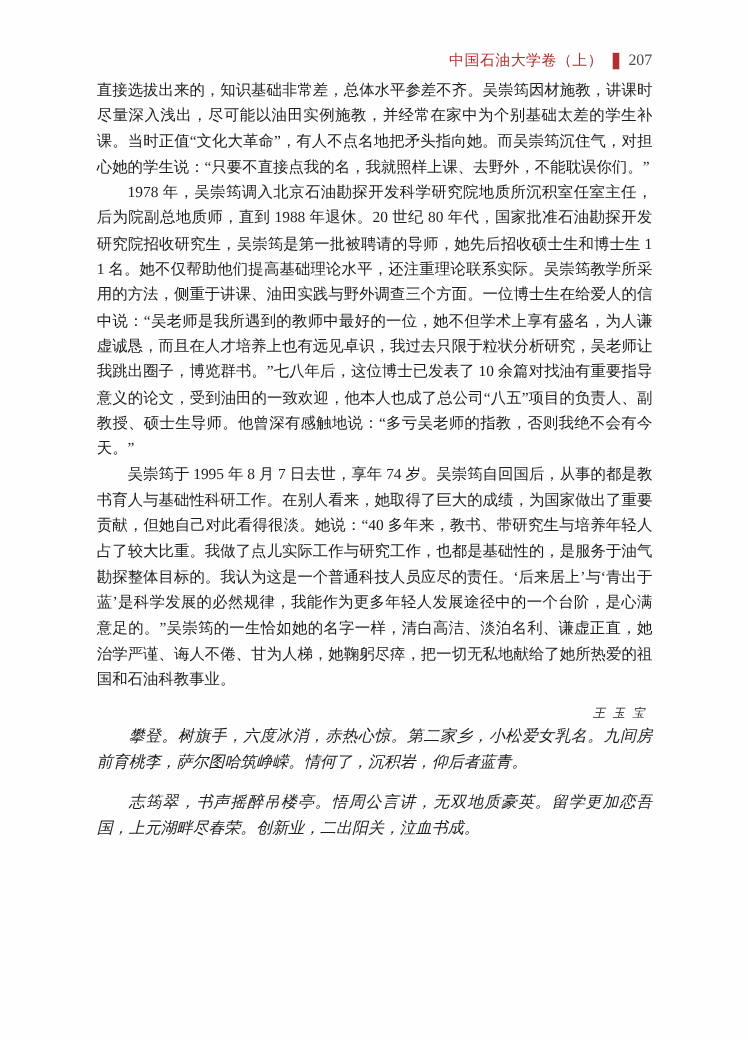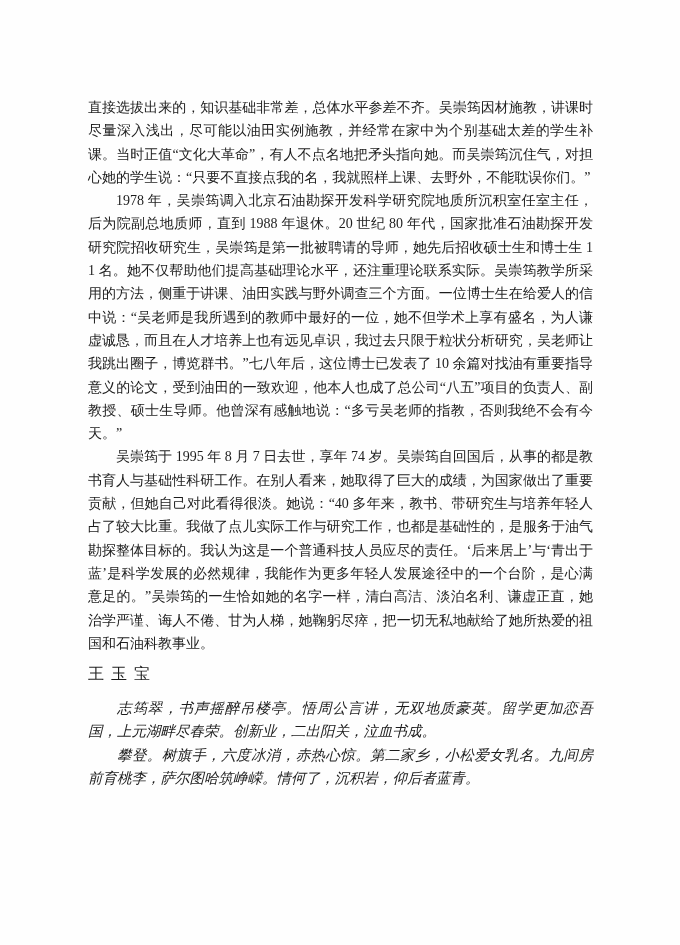--- a/index.html
+++ b/index.html
@@ -38,21 +38,21 @@
     margin: 0 8px 0 9px;
   }
   .running-head .head-page {
     color: #4a4a4a;
     font-size: 14.5px;
   }
   
   .content {
     position: absolute;
     left: 88px;
-    top: 96px;
+    top: 71px;
     width: 505px;
   }
   .para {
     margin: 0;
     font-size: 14px;
     line-height: 23.3px;
     text-align: justify;
     text-justify: inter-ideograph;
     word-break: break-all;
   }
@@ -65,22 +65,23 @@
   
   .poem-title {
     margin: 21px 0 0 0;
     text-align: center;
     font-size: 15.5px;
     font-weight: bold;
     line-height: 23px;
   }
   .poem-author {
     margin-top: 9px;
-    text-align: left;
-    font-size: 16px;
+    text-align: right;
+    font-style: italic;
+    font-size: 11px;
     letter-spacing: 7px;
     line-height: 20px;
   }
   .poem-stanza {
     margin: 0;
     font-style: italic;
     font-size: 14.5px;
     line-height: 23.3px;
     text-align: justify;
     text-justify: inter-ideograph;
@@ -97,32 +98,37 @@
     font-style: italic;
     font-size: 14.5px;
     line-height: 22px;
   }
 </style>
 </head>
 <body>
 
 <div class="page">
 
+  <div class="running-head">
+    <span class="head-title">中国石油大学卷（上）</span>
+    <span class="head-bar"></span>
+    <span class="head-page">207</span>
+  </div>
 
   <div class="content">
 
     <p class="para first">直接选拔出来的，知识基础非常差，总体水平参差不齐。吴崇筠因材施教，讲课时尽量深入浅出，尽可能以油田实例施教，并经常在家中为个别基础太差的学生补课。当时正值“文化大革命”，有人不点名地把矛头指向她。而吴崇筠沉住气，对担心她的学生说：“只要不直接点我的名，我就照样上课、去野外，不能耽误你们。”</p>
 
     <p class="para indented">1978 年，吴崇筠调入北京石油勘探开发科学研究院地质所沉积室任室主任，后为院副总地质师，直到 1988 年退休。20 世纪 80 年代，国家批准石油勘探开发研究院招收研究生，吴崇筠是第一批被聘请的导师，她先后招收硕士生和博士生 11 名。她不仅帮助他们提高基础理论水平，还注重理论联系实际。吴崇筠教学所采用的方法，侧重于讲课、油田实践与野外调查三个方面。一位博士生在给爱人的信中说：“吴老师是我所遇到的教师中最好的一位，她不但学术上享有盛名，为人谦虚诚恳，而且在人才培养上也有远见卓识，我过去只限于粒状分析研究，吴老师让我跳出圈子，博览群书。”七八年后，这位博士已发表了 10 余篇对找油有重要指导意义的论文，受到油田的一致欢迎，他本人也成了总公司“八五”项目的负责人、副教授、硕士生导师。他曾深有感触地说：“多亏吴老师的指教，否则我绝不会有今天。”</p>
 
     <p class="para indented">吴崇筠于 1995 年 8 月 7 日去世，享年 74 岁。吴崇筠自回国后，从事的都是教书育人与基础性科研工作。在别人看来，她取得了巨大的成绩，为国家做出了重要贡献，但她自己对此看得很淡。她说：“40 多年来，教书、带研究生与培养年轻人占了较大比重。我做了点儿实际工作与研究工作，也都是基础性的，是服务于油气勘探整体目标的。我认为这是一个普通科技人员应尽的责任。‘后来居上’与‘青出于蓝’是科学发展的必然规律，我能作为更多年轻人发展途径中的一个台阶，是心满意足的。”吴崇筠的一生恰如她的名字一样，清白高洁、淡泊名利、谦虚正直，她治学严谨、诲人不倦、甘为人梯，她鞠躬尽瘁，把一切无私地献给了她所热爱的祖国和石油科教事业。</p>
 
 
     <div class="poem-author">王玉宝</div>
 
+    <p class="poem-stanza">攀登。树旗手，六度冰消，赤热心惊。第二家乡，小松爱女乳名。九间房前育桃李，萨尔图哈筑峥嵘。情何了，沉积岩，仰后者蓝青。</p>
+
     <p class="poem-stanza stanza-first">志筠翠，书声摇醉吊楼亭。悟周公言讲，无双地质豪英。留学更加恋吾国，上元湖畔尽春荣。创新业，二出阳关，泣血书成。</p>
-
-    <p class="poem-stanza">攀登。树旗手，六度冰消，赤热心惊。第二家乡，小松爱女乳名。九间房前育桃李，萨尔图哈筑峥嵘。情何了，沉积岩，仰后者蓝青。</p>
 
 
   </div>
 
 </div>
 
 </body></html>

